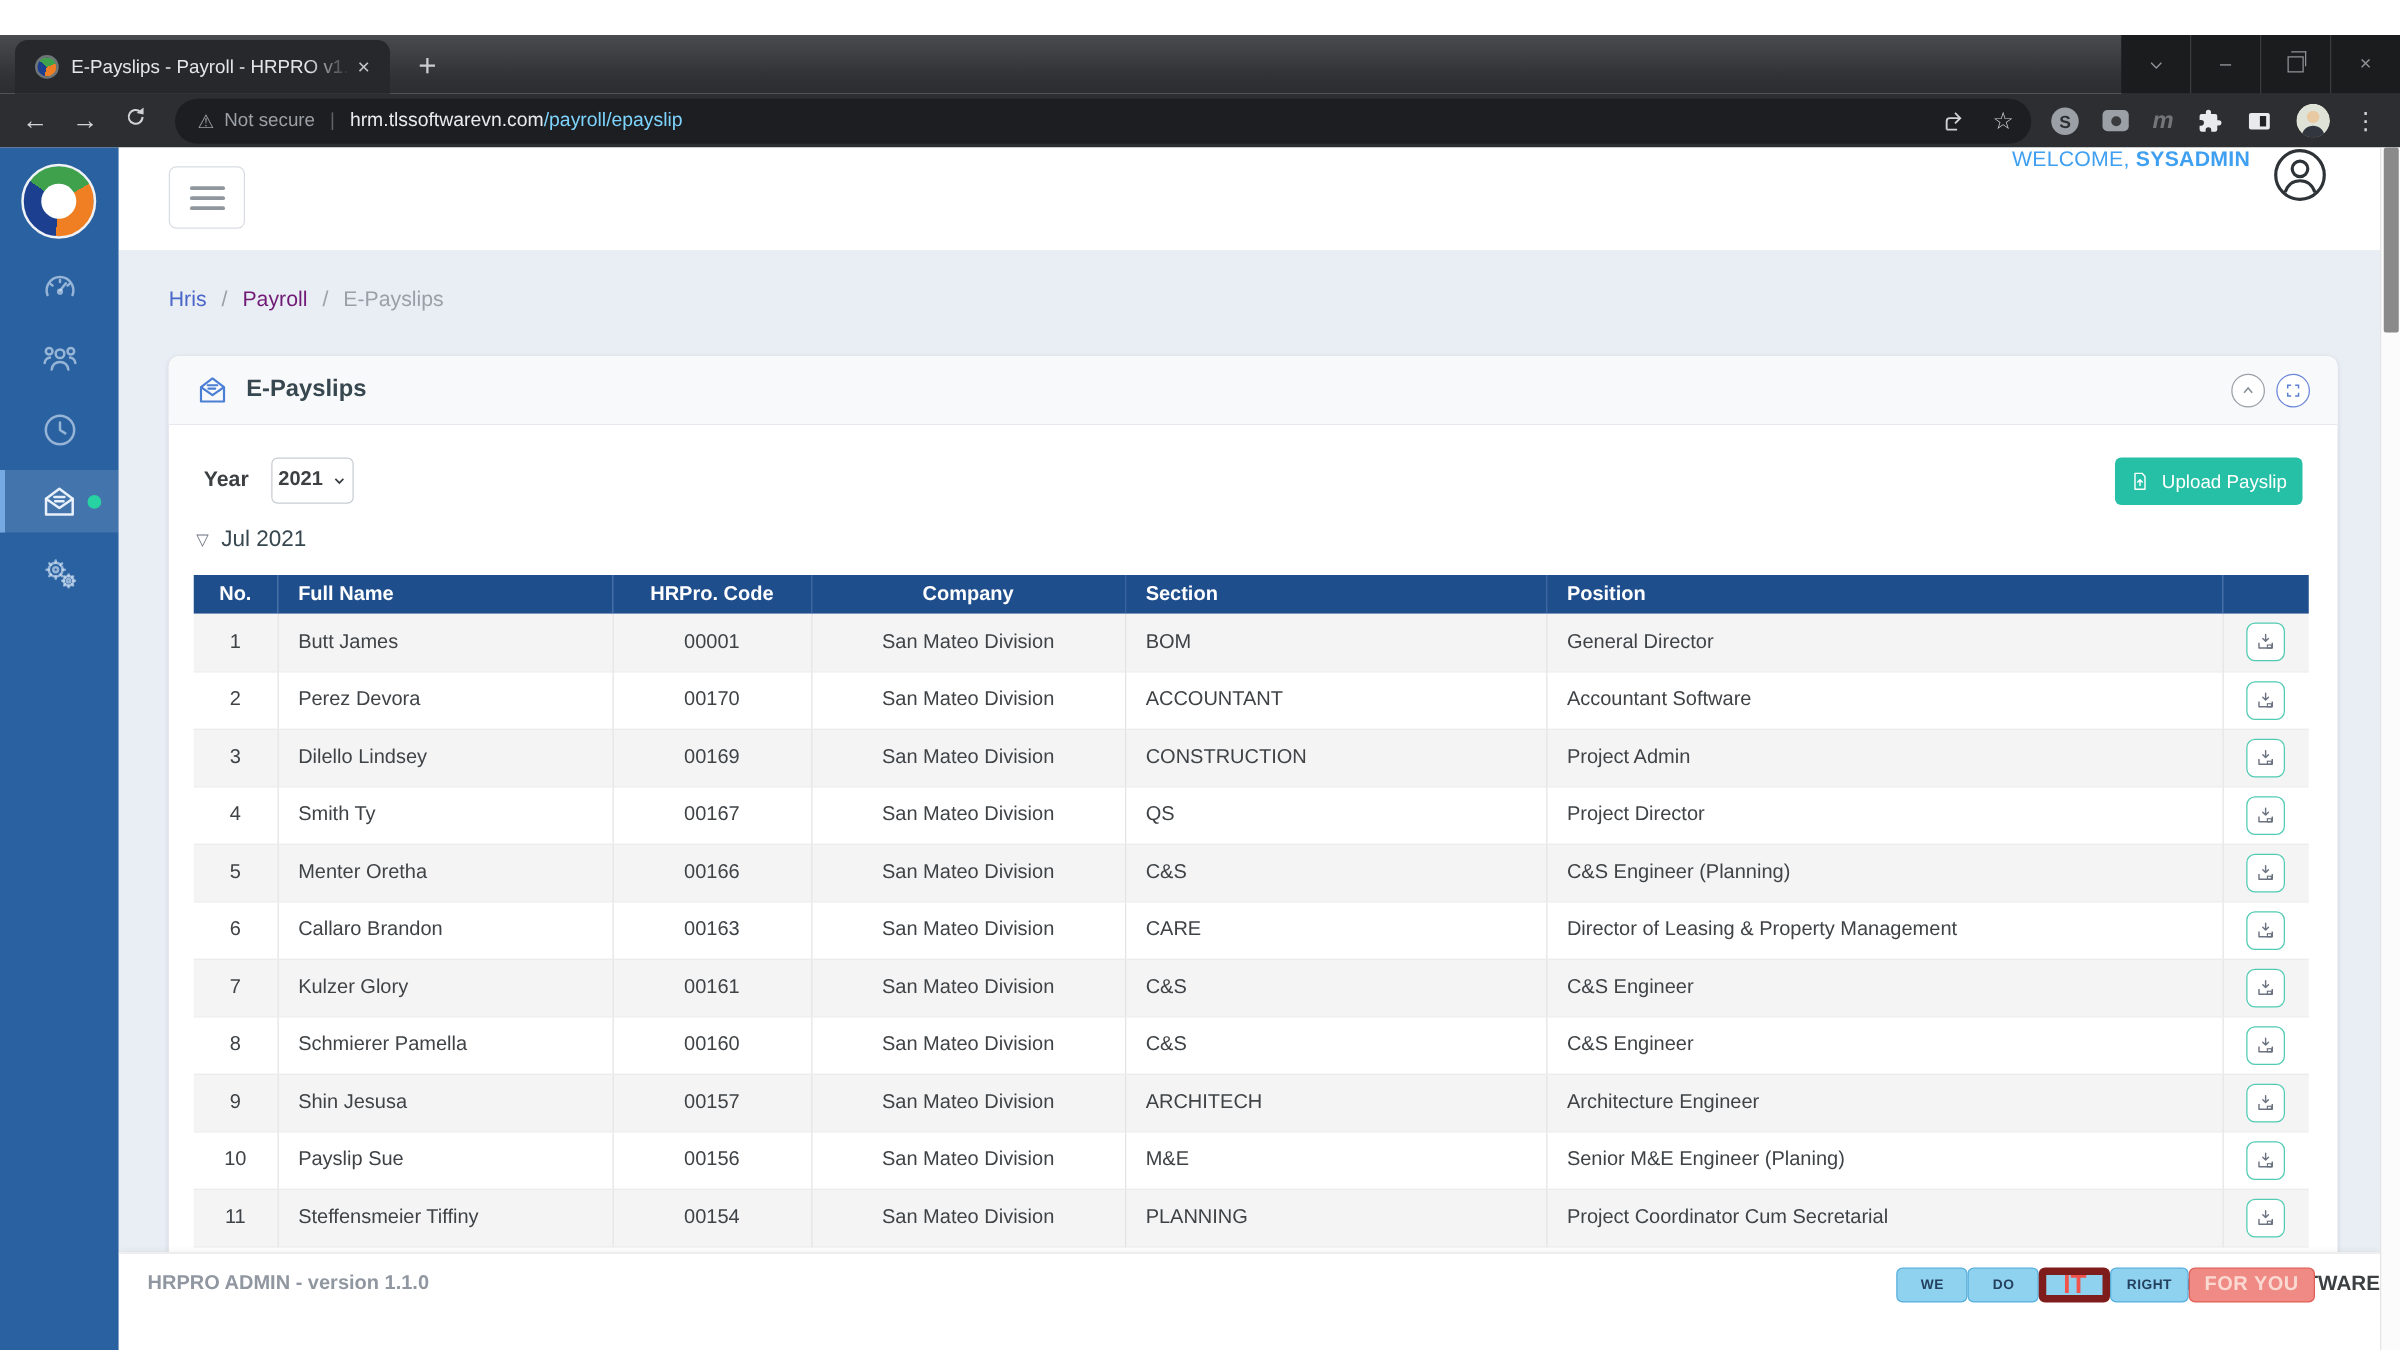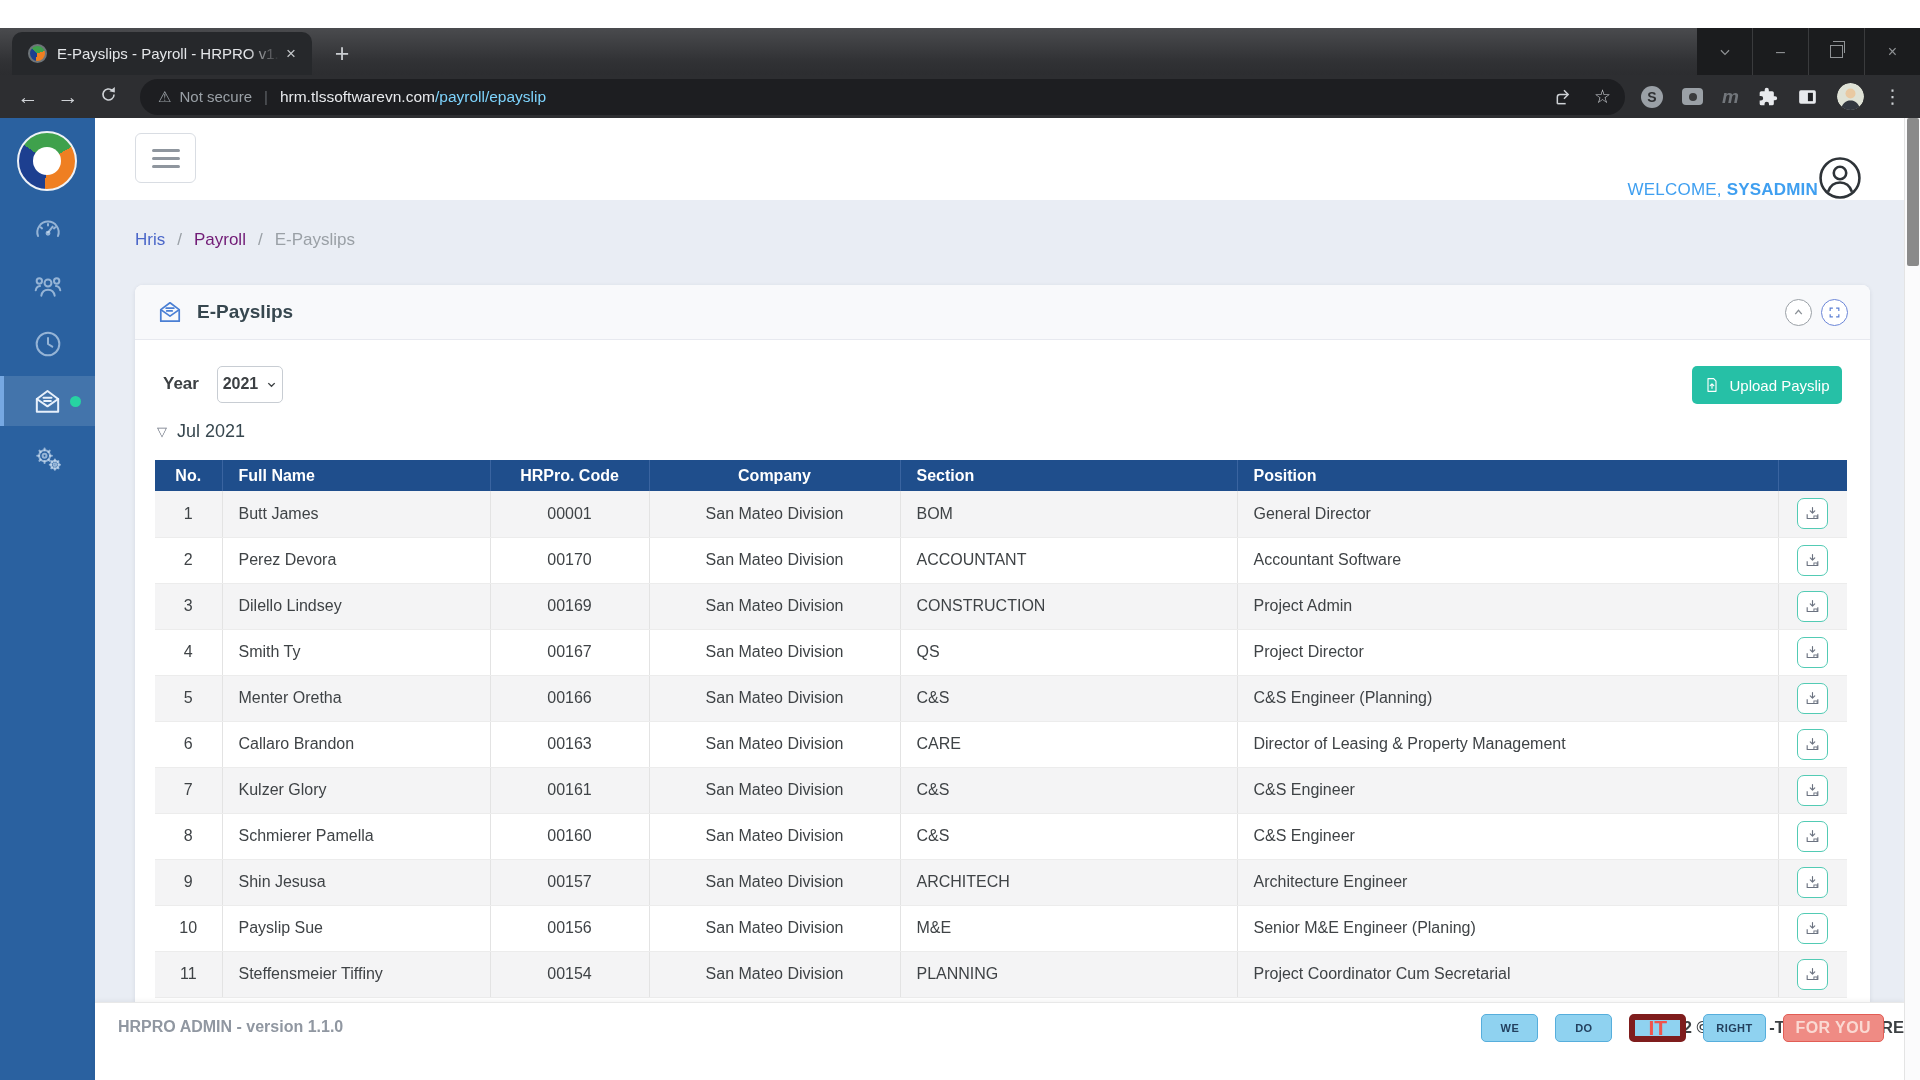--- a/index.html
+++ b/index.html
@@ -67,21 +67,21 @@
   .navitem.active svg { stroke:rgba(240,247,255,.95); }
   .active-bar { position:absolute; left:0; top:0; width:4px; height:50px; background:#76a8e2; }
   .green-dot { position:absolute; left:70px; top:20px; width:11px; height:11px; border-radius:50%; background:#27d3a2; }
 
   
   .topbar { position:absolute; left:95px; top:118px; width:1809px; height:82px; background:#fff; }
   .hamburger { position:absolute; left:40px; top:15px; width:61px; height:50px; border:1px solid #d9dde3;
          border-radius:6px; background:#fff; display:flex; flex-direction:column; align-items:center;
          justify-content:center; gap:5px; }
   .hamburger div { width:28px; height:3px; background:#8f969e; border-radius:2px; }
-  .welcome-wrap { position:absolute; right:42px; top:0; height:82px; display:flex; align-items:flex-end; }
+  .welcome-wrap { position:absolute; right:42px; top:0; height:82px; display:flex; align-items:flex-start; gap:18px; }
   .welcome-text { color:#3f9ff0; font-size:17px; letter-spacing:.2px; }
   .welcome-text b { font-weight:bold; }
 
   
   .content { position:absolute; left:95px; top:200px; width:1809px; height:802px; background:#e9edf4; }
   .breadcrumb { position:absolute; left:40px; top:30px; font-size:17px; display:flex; gap:12px; }
   .bc-link { color:#4a66c8; }
   .bc-sep { color:#9aa0a6; }
   .bc-mid { color:#701a75; }
   .bc-cur { color:#9aa0a6; }
@@ -122,21 +122,21 @@
   .cell-center { text-align:center; }
   .dl-btn { width:31px; height:31px; border:1px solid #52cbb4; border-radius:7px; background:#fff;
          display:inline-flex; align-items:center; justify-content:center; }
 
   
   .footer { position:absolute; left:95px; top:1002px; width:1809px; height:78px; background:#fff;
          border-top:1px solid #e8e8e8; box-shadow:0 -1px 5px rgba(0,0,0,.06); }
   .footer-left { position:absolute; left:23px; top:15px; color:#9097a1; font-size:16px; font-weight:bold; }
   .footer-center { position:absolute; left:0; right:0; top:15px; text-align:right; color:#3c4043;
          font-size:16.5px; font-weight:bold; }
-  .badges { position:absolute; right:20px; top:11px; display:flex; gap:17px; align-items:center; }
+  .badges { position:absolute; right:52px; top:11px; display:flex; align-items:center; }
   .badge { height:28px; min-width:57px; padding:0 12px; border-radius:5px; display:flex; align-items:center;
          justify-content:center; font-weight:bold; letter-spacing:.4px; }
   .badge.blue { background:#8fd2f0; border:1px solid #56aedc; color:#23405e; font-size:11px; }
   .badge.blue-red { background:#8fd2f0; border:6px solid #7f1d1d; color:#f0544c; font-size:21px; letter-spacing:0; }
   .badge.red { background:#ef8b84; border:1px solid #e25d55; color:#fad9d2; font-size:16px; }
 
   
   .scrollbar { position:absolute; right:0; top:118px; width:16px; height:962px; background:#fbfbfc;
          border-left:1px solid #e4e4e4; }
   .scroll-thumb { position:absolute; left:2px; top:0; width:12px; height:148px; background:#8a8a8a; border-radius:2px; }

